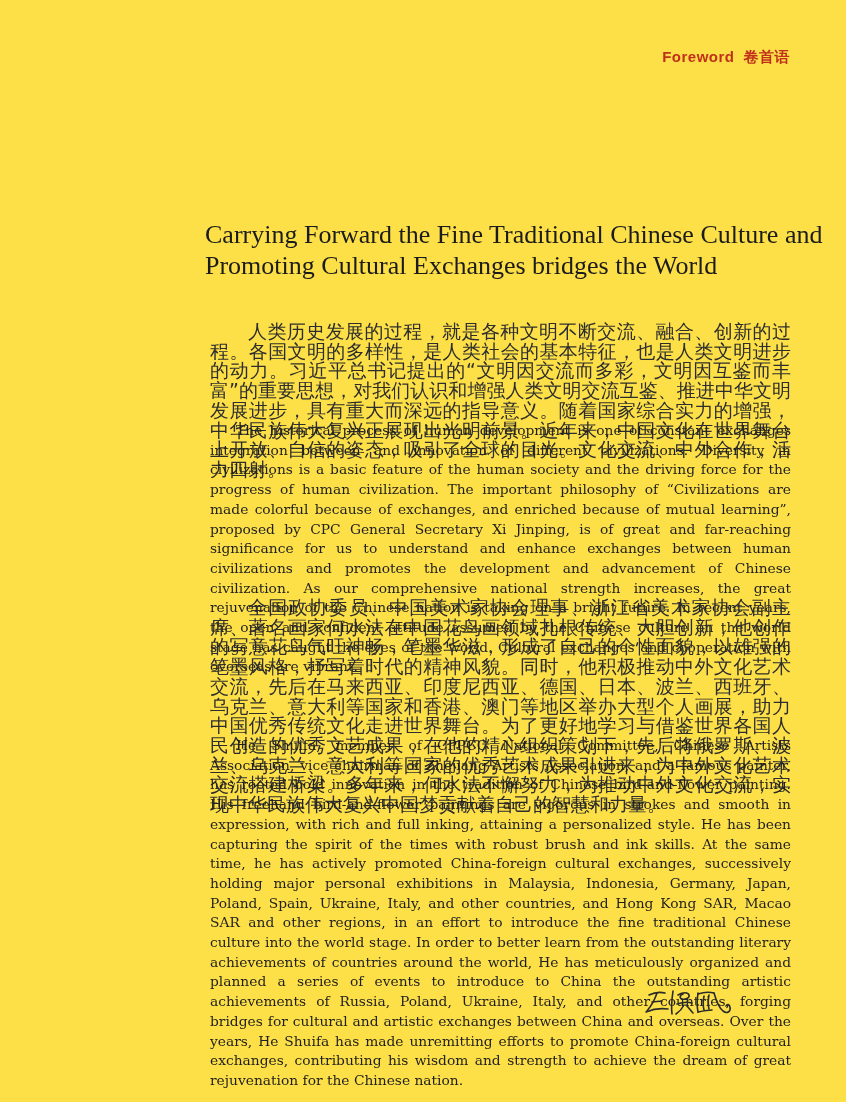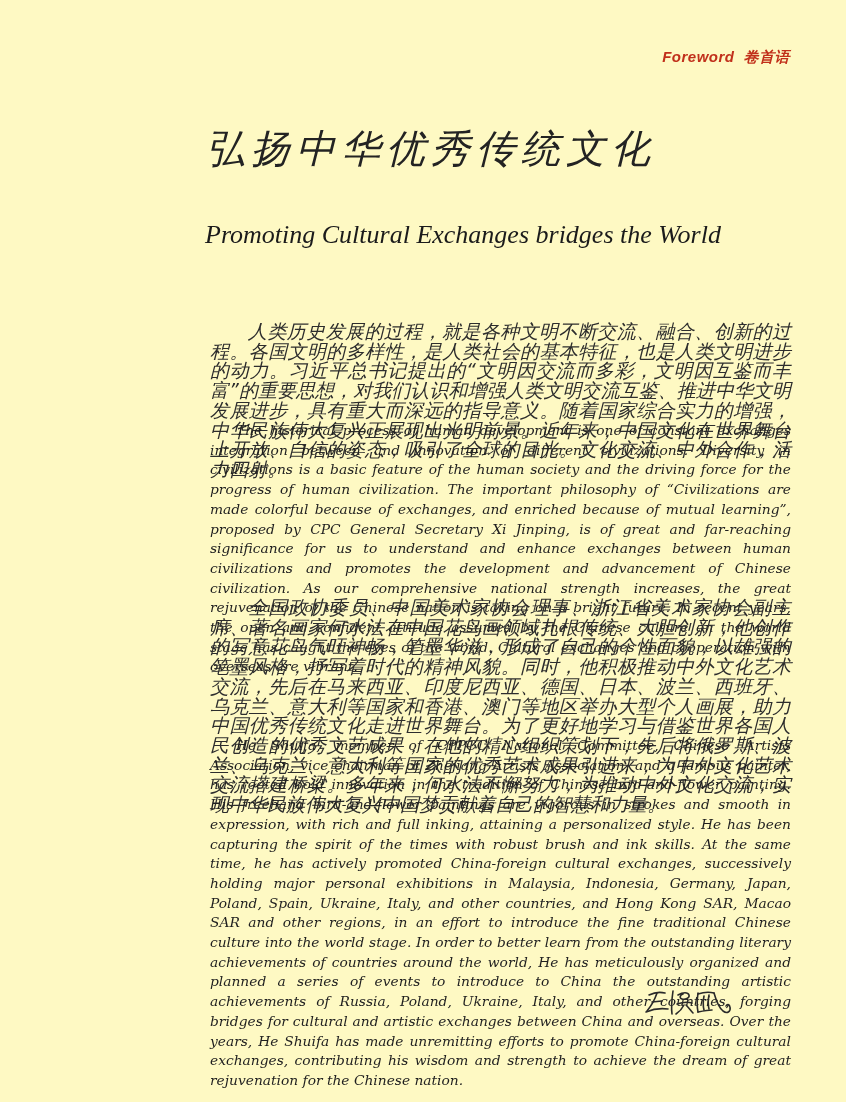--- a/index.html
+++ b/index.html
@@ -4,24 +4,23 @@
 <style>
   html, body {
     margin: 0;
     padding: 0;
     background: #ffffff;
   }
   .page {
     position: relative;
     width: 846px;
     height: 1102px;
-    background: #fef9c3;
+    background: #fde047;
     overflow: hidden;
     font-family: "Liberation Sans", sans-serif;
-    font-style: italic;
   }
 
   
   .foreword-header {
     position: absolute;
     top: 48px;
     right: 56px;
     color: #c1301b;
     font-size: 15px;
     font-weight: 600;
@@ -98,24 +97,24 @@
 </head>
 <body>
 
 <div class="page">
 
   <div class="foreword-header">
     <span class="en">Foreword</span><span class="zh">卷首语</span>
   </div>
 
   <div class="title-zh">
-    <div>弘扬中华优秀传统文化</div>
   </div>
 
   <div class="title-en">
+    <div>Carrying Forward the Fine Traditional Chinese Culture and</div>
     <div>Promoting Cultural Exchanges bridges the World</div>
   </div>
 
   <p class="para para-zh para-zh-1">人类历史发展的过程，就是各种文明不断交流、融合、创新的过程。各国文明的多样性，是人类社会的基本特征，也是人类文明进步的动力。习近平总书记提出的“文明因交流而多彩，文明因互鉴而丰富”的重要思想，对我们认识和增强人类文明交流互鉴、推进中华文明发展进步，具有重大而深远的指导意义。随着国家综合实力的增强，中华民族伟大复兴正展现出光明前景。近年来，中国文化在世界舞台上开放、自信的姿态，吸引了全球的目光。文化交流、中外合作，活力四射。</p>
 
   <p class="para para-en para-en-1">The historical process of human development is one of constant exchanges integration between and innovation of different civilizations. Diversity in civilizations is a basic feature of the human society and the driving force for the progress of human civilization. The important philosophy of “Civilizations are made colorful because of exchanges, and enriched because of mutual learning”, proposed by CPC General Secretary Xi Jinping, is of great and far-reaching significance for us to understand and enhance exchanges between human civilizations and promotes the development and advancement of Chinese civilization. As our comprehensive national strength increases, the great rejuvenation of the Chinese nation is taking on a bright future. In recent years, the open and confident attitude assumed by the Chinese culture on the world stage has caught the eyes of the world. Cultural exchanges and cooperation with overseas are vibrant.</p>
 
   <p class="para para-zh para-zh-2">全国政协委员、中国美术家协会理事、浙江省美术家协会副主席、著名画家何水法在中国花鸟画领域扎根传统、大胆创新，他创作的写意花鸟气旺神畅，笔墨华滋，形成了自己的个性面貌，以雄强的笔墨风格，抒写着时代的精神风貌。同时，他积极推动中外文化艺术交流，先后在马来西亚、印度尼西亚、德国、日本、波兰、西班牙、乌克兰、意大利等国家和香港、澳门等地区举办大型个人画展，助力中国优秀传统文化走进世界舞台。为了更好地学习与借鉴世界各国人民创造的优秀文艺成果，在他的精心组织策划下，先后将俄罗斯、波兰、乌克兰、意大利等国家的优秀艺术成果引进来，为中外文化艺术交流搭建桥梁。多年来，何水法不懈努力，为推动中外文化交流，实现中华民族伟大复兴中国梦贡献着自己的智慧和力量。</p>
 
   <p class="para para-en para-en-2">He Shuifa, member of CPPCC National Committee, Chinese Artists Association, vice chairman of Zhejiang Artists Association, and a famous painter, has rooted bold innovation in the tradition of Chinese bird-and-flower painting. His freehand bird-and-flower paintings are vigorous in strokes and smooth in expression, with rich and full inking, attaining a personalized style. He has been capturing the spirit of the times with robust brush and ink skills. At the same time, he has actively promoted China-foreign cultural exchanges, successively holding major personal exhibitions in Malaysia, Indonesia, Germany, Japan, Poland, Spain, Ukraine, Italy, and other countries, and Hong Kong SAR, Macao SAR and other regions, in an effort to introduce the fine traditional Chinese culture into the world stage. In order to better learn from the outstanding literary achievements of countries around the world, He has meticulously organized and planned a series of events to introduce to China the outstanding artistic achievements of Russia, Poland, Ukraine, Italy, and other countries, forging bridges for cultural and artistic exchanges between China and overseas. Over the years, He Shuifa has made unremitting efforts to promote China-foreign cultural exchanges, contributing his wisdom and strength to achieve the dream of great rejuvenation for the Chinese nation.</p>

